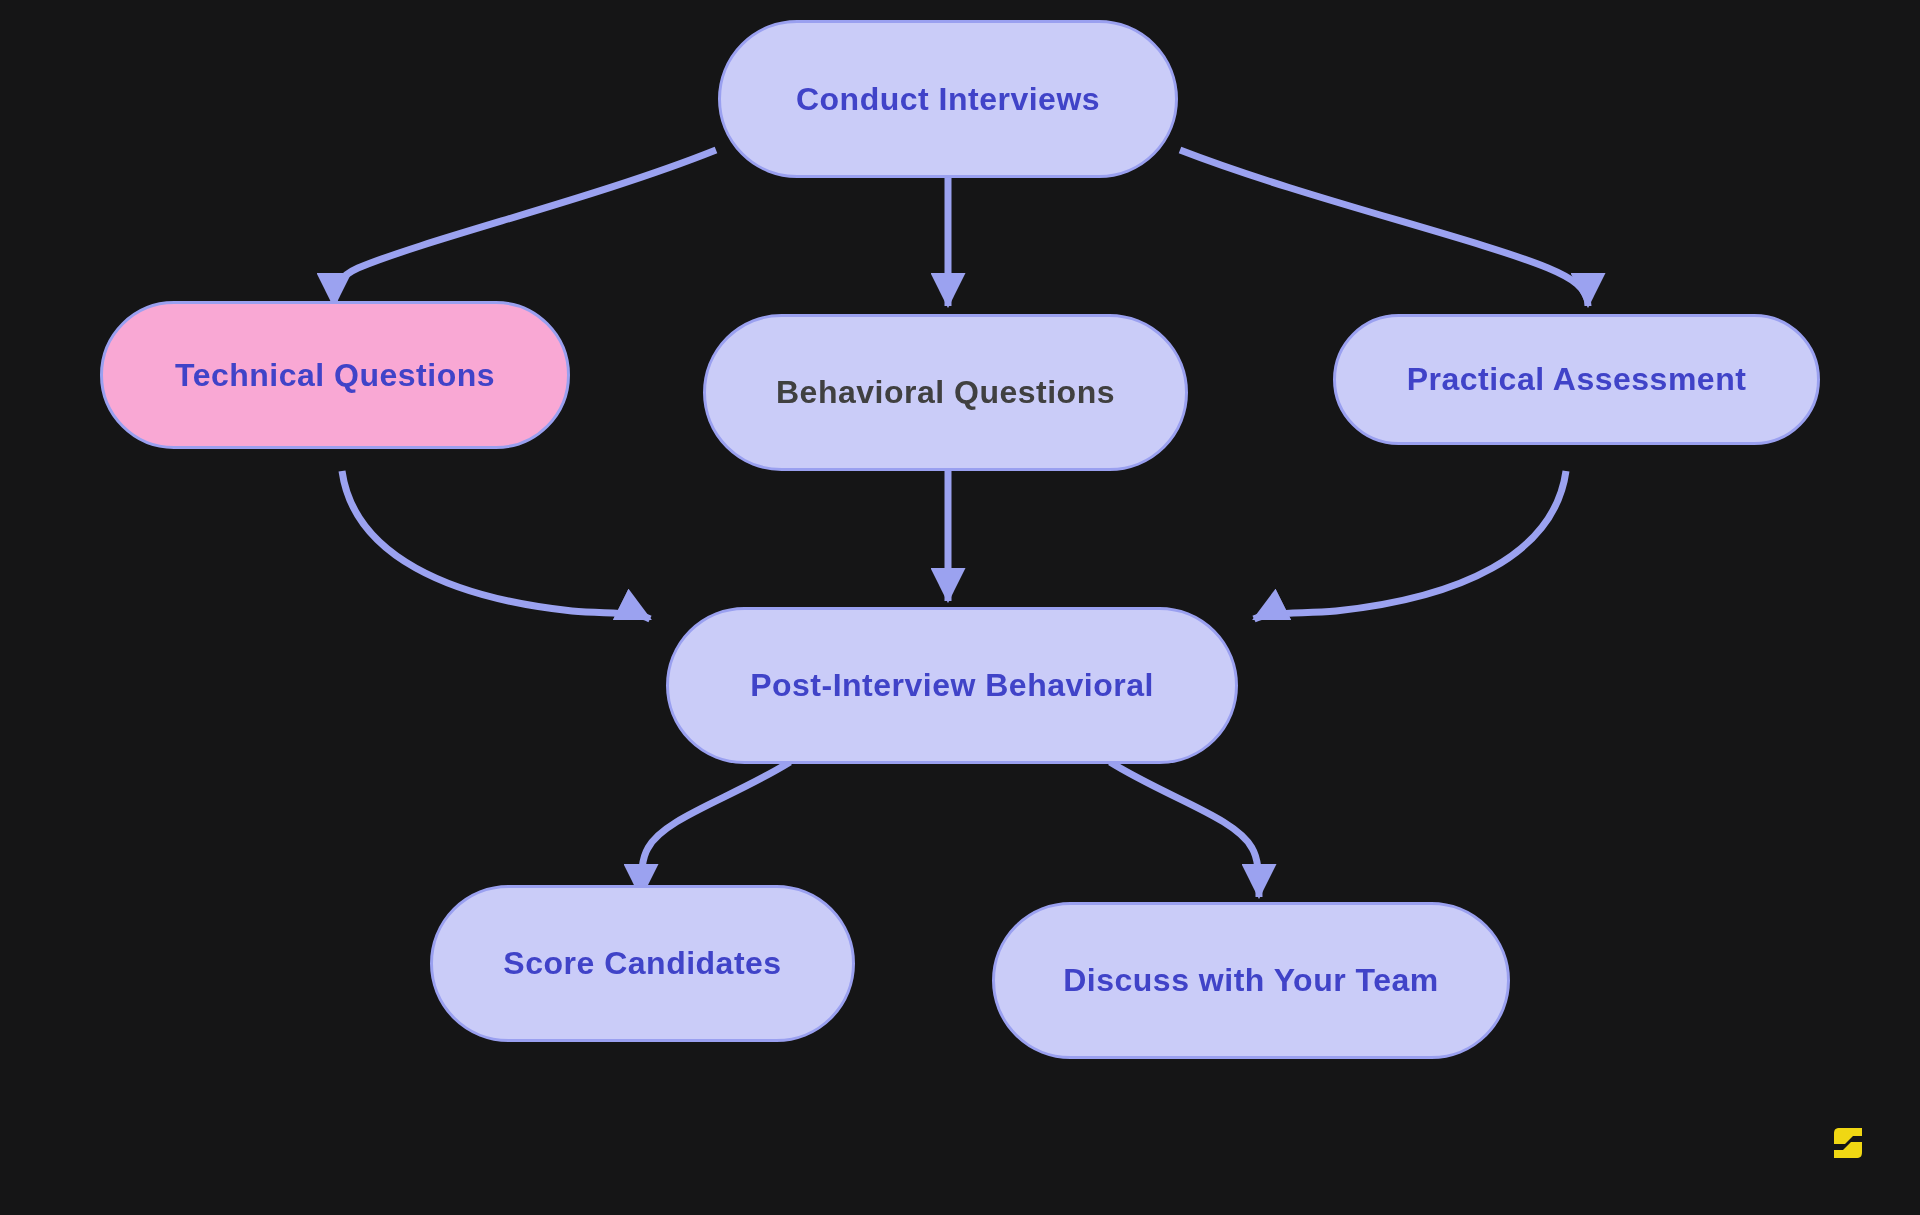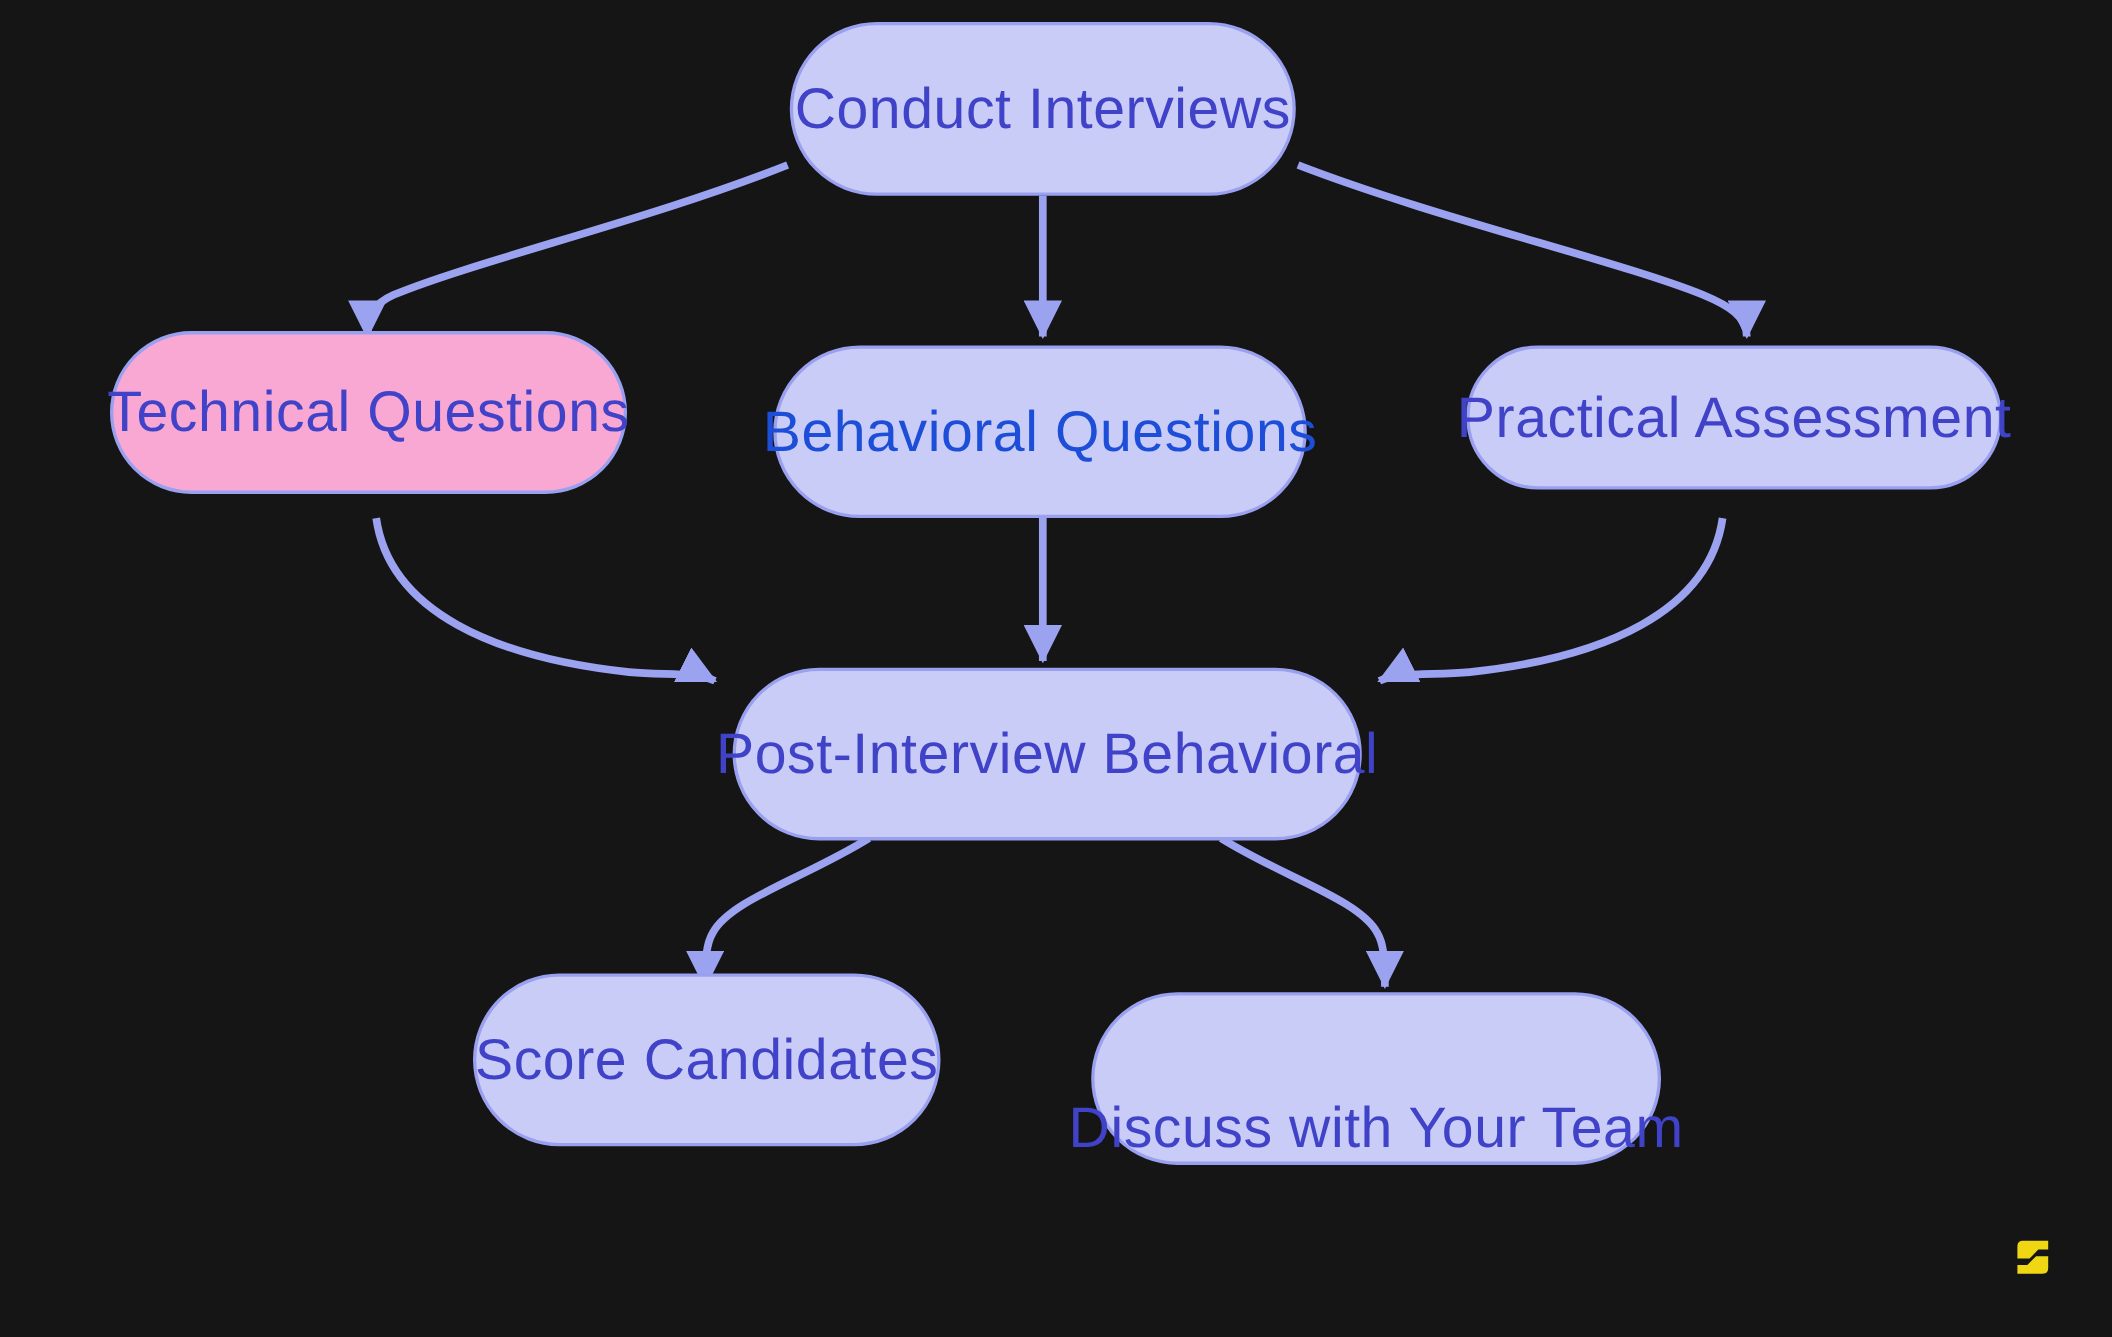--- a/index.html
+++ b/index.html
@@ -27,22 +27,22 @@
     display: flex;
     align-items: center;
     justify-content: center;
     background: #caccf8;
     border: 3px solid #9aa0f0;
     border-radius: 79px;
     box-sizing: border-box;
   }
   .node-label {
     color: #4043c8;
-    font-size: 52px;
-    font-weight: 400;
+    font-size: 32px;
+    font-weight: 700;
     letter-spacing: 0.5px;
     white-space: nowrap;
   }
   .brand-logo {
     position: absolute;
     left: 1832px;
     top: 1126px;
     width: 32px;
     height: 34px;
   }
@@ -71,32 +71,32 @@
   </svg>
 
   <div id="nodes-layer">
       <div class="node" style="left: 718px; top: 20px; width: 460px; height: 158px; background: rgb(202, 204, 248); border-color: rgb(154, 160, 240);">
         <span class="node-label" style="color: rgb(64, 67, 200);">Conduct Interviews</span>
       </div>
       <div class="node" style="left: 100px; top: 301px; width: 470px; height: 148px; background: #f9a8d4; border-color: rgb(154, 160, 240);">
         <span class="node-label" style="color: rgb(64, 67, 200);">Technical Questions</span>
       </div>
       <div class="node" style="left: 703px; top: 314px; width: 485px; height: 157px; background: rgb(202, 204, 248); border-color: rgb(154, 160, 240);">
-        <span class="node-label" style="color: #1d4ed8;">Behavioral Questions</span>
+        <span class="node-label" style="color: #404040;">Behavioral Questions</span>
       </div>
       <div class="node" style="left: 1333px; top: 314px; width: 487px; height: 131px; background: rgb(202, 204, 248); border-color: rgb(154, 160, 240);">
         <span class="node-label" style="color: rgb(64, 67, 200);">Practical Assessment</span>
       </div>
       <div class="node" style="left: 666px; top: 607px; width: 572px; height: 157px; background: rgb(202, 204, 248); border-color: rgb(154, 160, 240);">
         <span class="node-label" style="color: rgb(64, 67, 200);">Post-Interview Behavioral</span>
       </div>
       <div class="node" style="left: 430px; top: 885px; width: 425px; height: 157px; background: rgb(202, 204, 248); border-color: rgb(154, 160, 240);">
         <span class="node-label" style="color: rgb(64, 67, 200);">Score Candidates</span>
       </div>
-      <div class="node" style="left: 992px; top: 902px; width: 518px; height: 157px; background: rgb(202, 204, 248); border-color: rgb(154, 160, 240); align-items: flex-end;">
+      <div class="node" style="left: 992px; top: 902px; width: 518px; height: 157px; background: rgb(202, 204, 248); border-color: rgb(154, 160, 240);">
         <span class="node-label" style="color: rgb(64, 67, 200);">Discuss with Your Team</span>
       </div>
     </div>
 
   <svg class="brand-logo" viewBox="0 0 32 32" xmlns="http://www.w3.org/2000/svg">
     <path class="logo-path" d="M30,1 L8,1 C3.5,1 2,2.5 2,7 L2,17 L13,17 L21,9 L30,9 Z" fill="#f0d713"></path>
     <path class="logo-path" d="M2,31 L24,31 C28.5,31 30,29.5 30,25 L30,15 L19,15 L11,23 L2,23 Z" fill="#f0d713"></path>
   </svg>
 
 </div>

